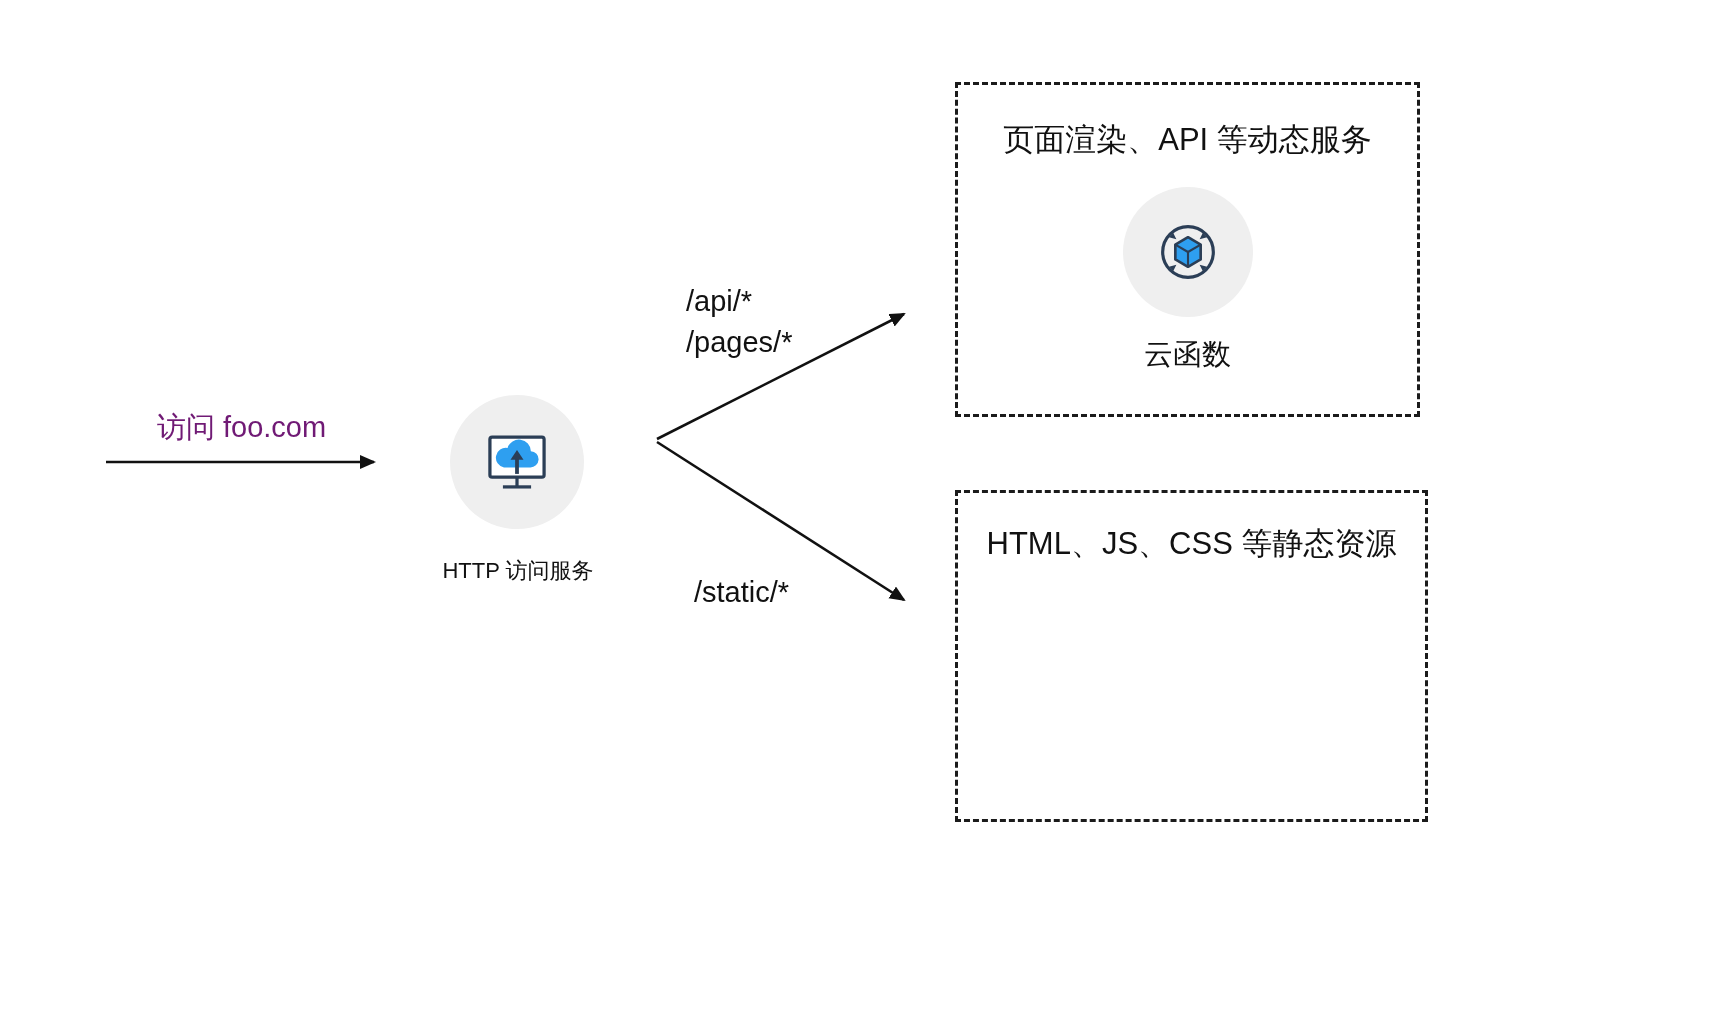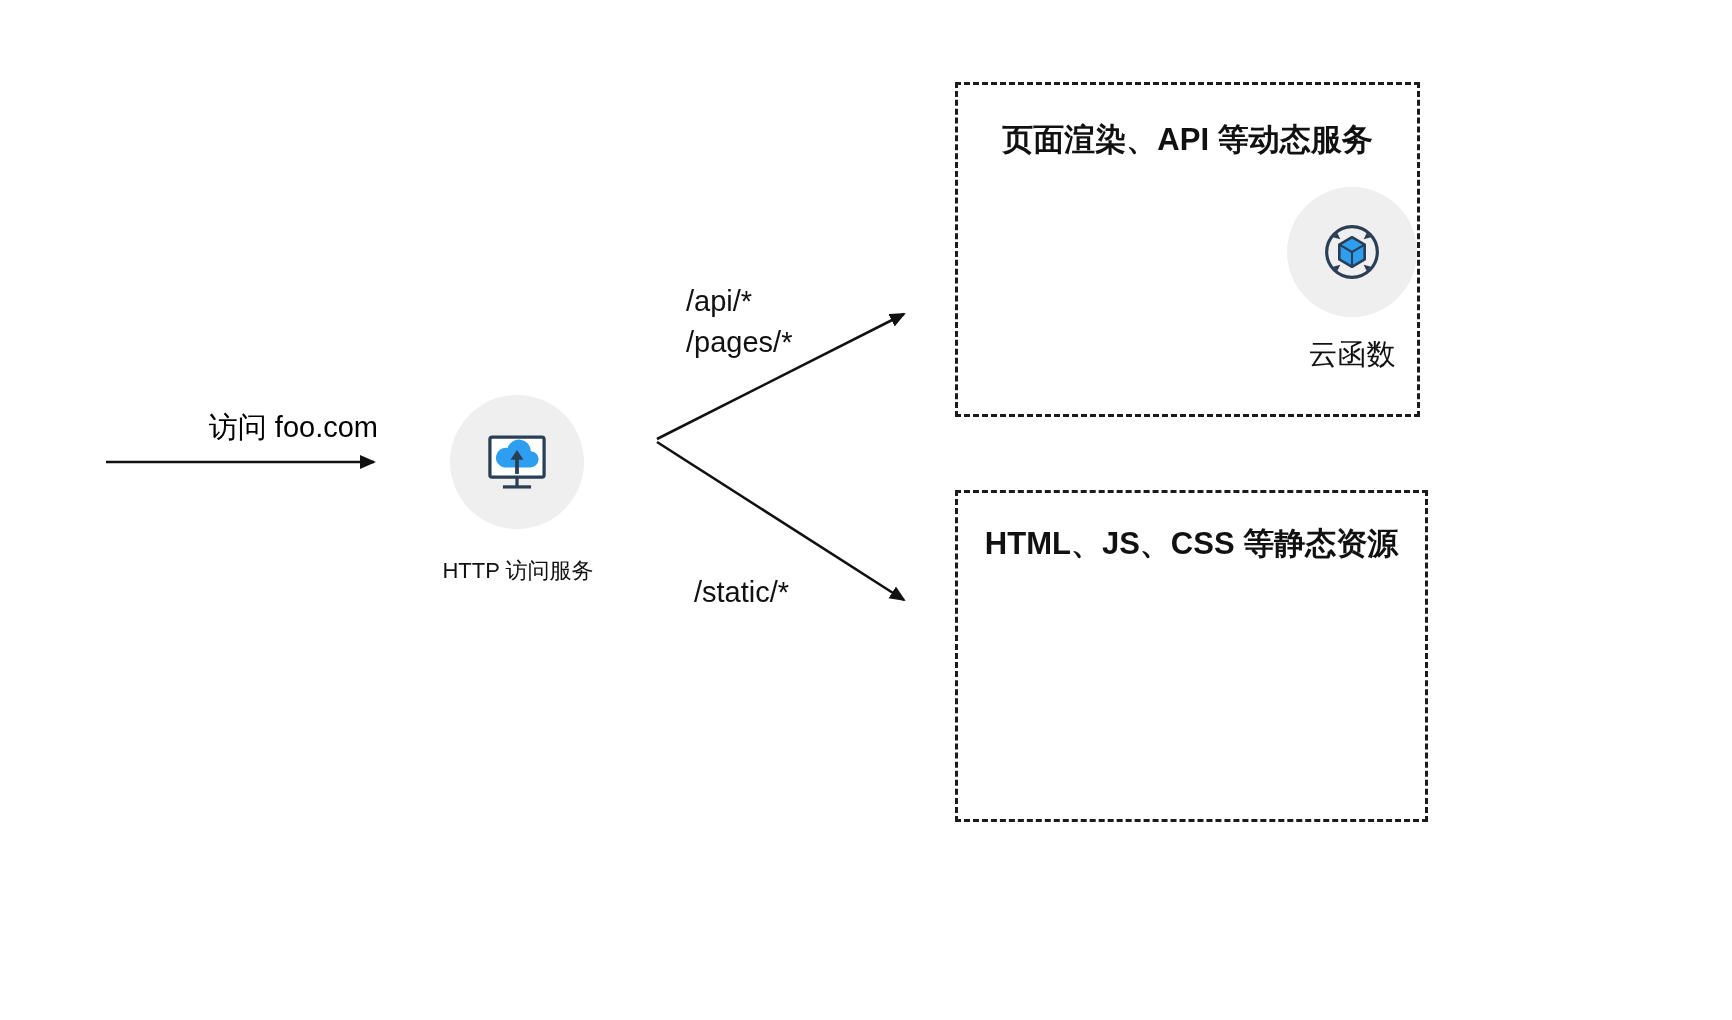--- a/index.html
+++ b/index.html
@@ -18,23 +18,23 @@
     position: absolute;
     left: 0; top: 0;
     width: 1732px; height: 1020px;
     pointer-events: none;
   }
 
   .entry-label {
     position: absolute;
     left: 105px; top: 408px;
     width: 273px;
-    text-align: right;
+    text-align: center;
     font-size: 29px;
-    color: #000000;
+    color: #701a75;
     white-space: nowrap;
   }
 
   .gateway-circle {
     position: absolute;
     left: 450px; top: 395px;
     width: 134px; height: 134px;
     border-radius: 50%;
     background: #efefef;
     display: flex;
@@ -71,29 +71,29 @@
     border: 3px dashed #1b1b1b;
     background: #ffffff;
   }
   .dynamic-box { left: 955px; top: 82px; width: 465px; height: 335px; }
   .static-box  { left: 955px; top: 490px; width: 473px; height: 332px; }
 
   .box-title {
     margin-top: 34px;
     text-align: center;
     font-size: 31px;
-    font-weight: 700;
+    font-weight: 400;
     white-space: nowrap;
   }
   .static-box .box-title { margin-top: 30px; }
 
   .icon-row {
     margin-top: 26px;
     display: flex;
-    justify-content: flex-end;
+    justify-content: center;
     gap: 34px;
   }
   .static-box .icon-row { margin-top: 22px; }
 
   .node { display: flex; flex-direction: column; align-items: center; }
 
   .node-circle {
     width: 130px; height: 130px;
     border-radius: 50%;
     background: #efefef;

